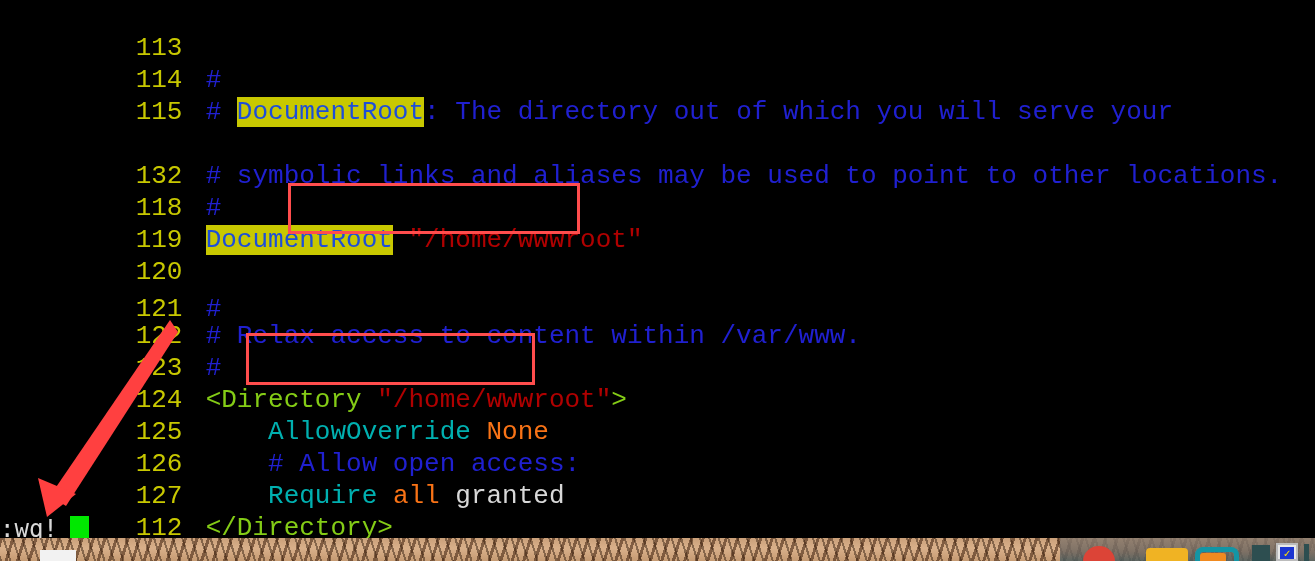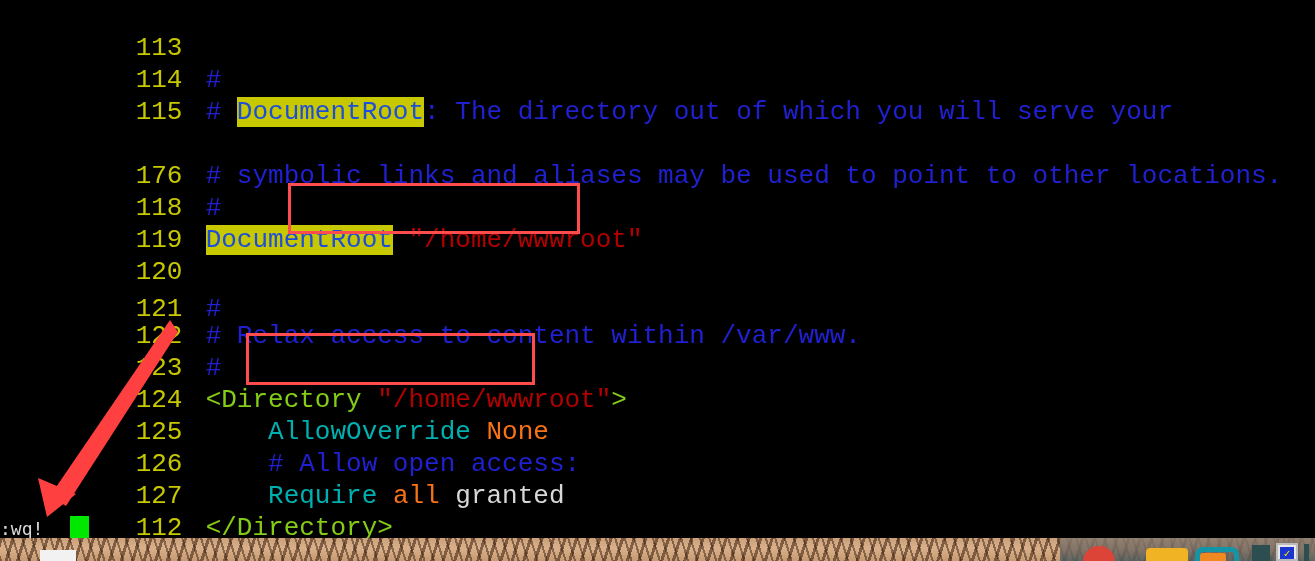--- a/index.html
+++ b/index.html
@@ -61,21 +61,21 @@
   .c-string   { color: #b00000; }
   .c-hl       { background: #c8c800; color: #1d4ed8; }
 
   
   #cmdline {
     position: absolute;
     left: 0;
     top: 514px;
     height: 30px;
     line-height: 30px;
-    font-size: 18px;
+    font-size: 24px;
     white-space: pre;
     color: #d8d8d8;
     font-family: "DejaVu Sans Mono", "Liberation Mono", monospace;
   }
   #cursor-block {
     position: absolute;
     left: 70px;
     top: 516px;
     width: 19px;
     height: 26px;
@@ -156,21 +156,21 @@
     <div class="code-line" style="top:32px">
       <span class="lineno">114</span><span class="ltext c-comment">#</span>
     </div>
 
     <div class="code-line" style="top:64px">
       <span class="lineno">115</span><span class="ltext c-comment">#</span><span class="ltext c-comment"> </span><span class="ltext c-hl">DocumentRoot</span><span class="ltext c-comment">: The directory out of which you will serve your</span>
     </div>
 
 
     <div class="code-line" style="top:128px">
-      <span class="lineno">176</span><span class="ltext c-comment">#</span><span class="ltext c-comment"> symbolic links and aliases may be used to point to other locations.</span>
+      <span class="lineno">132</span><span class="ltext c-comment">#</span><span class="ltext c-comment"> symbolic links and aliases may be used to point to other locations.</span>
     </div>
 
     <div class="code-line" style="top:160px">
       <span class="lineno">118</span><span class="ltext c-comment">#</span>
     </div>
 
     <div class="code-line" style="top:192px">
       <span class="lineno">119</span><span class="ltext c-hl">DocumentRoot</span><span class="ltext"> </span><span class="ltext c-string">"/home/wwwroot"</span>
     </div>
 

